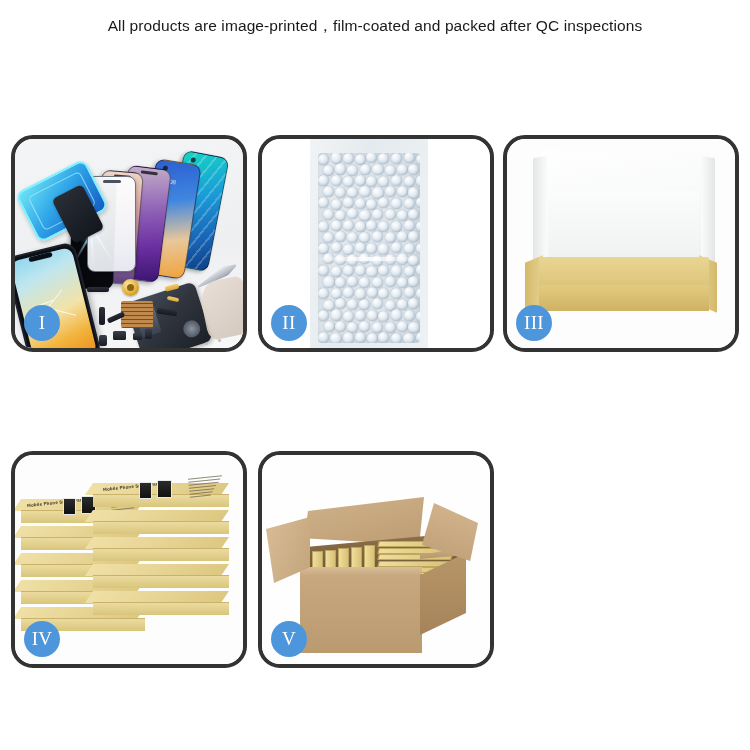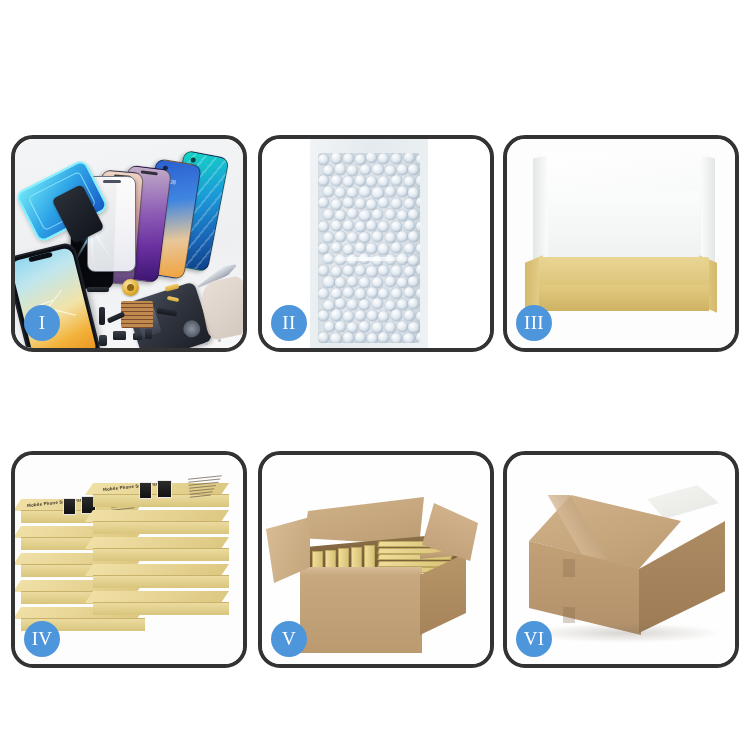--- a/index.html
+++ b/index.html
@@ -391,20 +391,21 @@
     background:linear-gradient(160deg,#f5f5f3,#e6e6e2);
     clip-path:polygon(0 14px,70% 0,100% 18px,24% 100%);
   }
 </style>
 </head>
 <body>
 
 <div id="page">
 
   <div class="header">
+    <div class="subtitle">All products are image-printed，film-coated and packed after QC inspections</div>
   </div>
 
   <div class="grid">
 
     <div class="panel c1 r1">
       <div class="stage">
         <div class="p1bg"></div>
 
         <div class="phone-fan">
           <div class="fanph f5">
@@ -824,29 +825,15 @@
         <div class="v-rim-front"></div>
         <div class="v-rim-side"></div>
         <div class="v-front"></div>
         <div class="v-side"></div>
         <div class="v-flapLeft"></div>
         <div class="v-flapRight"></div>
       </div>
       <div class="badge">V</div>
     </div>
 
-    <div class="panel c3 r2">
-      <div class="stage">
-        <div class="p6bg"></div>
-        <div class="w-backwhite"></div>
-        <div class="w-top"></div>
-        <div class="w-tape"></div>
-        <div class="w-front"></div>
-        <div class="w-side"></div>
-        <div class="w-seam" style="left:56px;top:104px;width:12px;height:18px;background:rgba(130,104,72,.3);"></div>
-        <div class="w-seam" style="left:56px;top:152px;width:12px;height:16px;background:rgba(130,104,72,.3);"></div>
-        <div class="w-shadow"></div>
-      </div>
-      <div class="badge">VI</div>
-    </div>
 
   </div>
 </div>
 
 </body></html>

